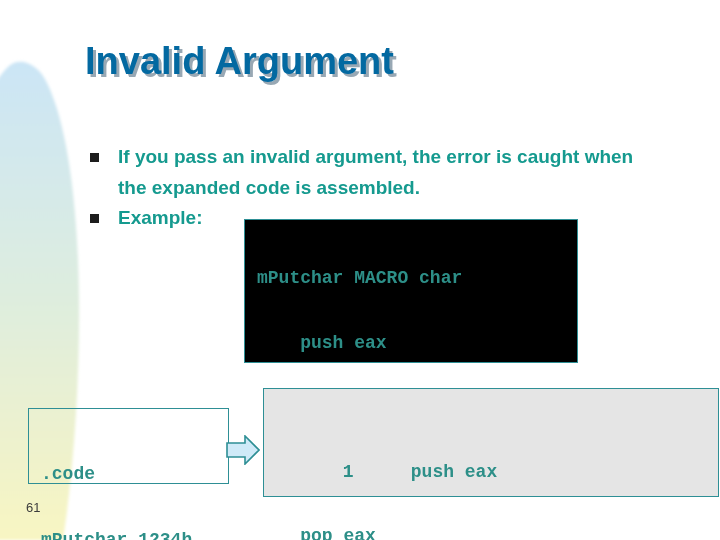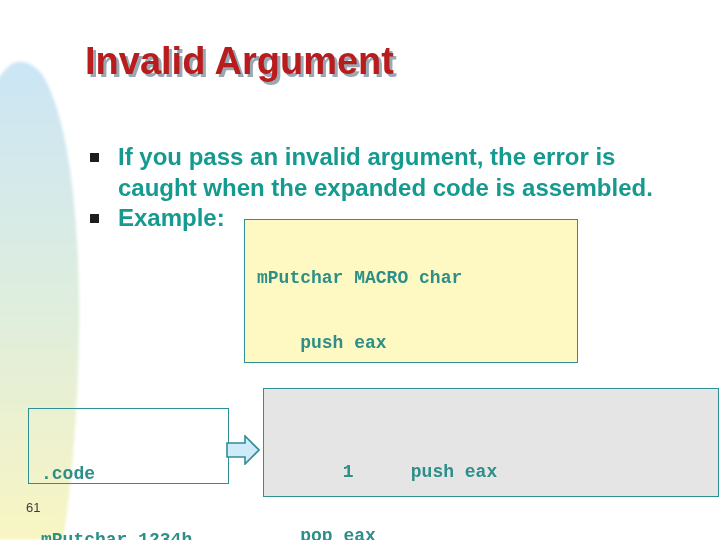--- a/index.html
+++ b/index.html
@@ -6,42 +6,42 @@
   body {
     width:720px; height:540px; position:relative; overflow:hidden;
     background:#ffffff;
     font-family:"Liberation Sans", sans-serif;
   }
   .band-svg { position:absolute; left:0; top:0; width:720px; height:540px; }
 
   .slide-title {
     position:absolute; left:85px; top:40px;
     font-size:38px; font-weight:bold; letter-spacing:0px;
-    color:#b91c1c;
+    color:#0369a1;
     text-shadow:3px 3px 0 #98a8b4;
     white-space:nowrap;
   }
 
   .bullet-square {
     position:absolute; width:9px; height:9px; background:#1d1d1d;
   }
   .bullet-text {
     position:absolute; left:118px; width:545px;
-    font-size:24px; font-weight:bold; line-height:31px;
+    font-size:19px; font-weight:bold; line-height:31px;
     color:#159a8f;
   }
 
   .code-box {
     position:absolute; border:1px solid #2e8f95; background:transparent;
   }
   .mono {
     font-family:"Liberation Mono", "DejaVu Sans Mono", monospace;
     font-weight:bold; color:#2d8f88; white-space:pre;
   }
-  .macro-box   { left:244px; top:219px; width:332px; height:142px; background:#fef9c3; }
+  .macro-box   { left:244px; top:219px; width:332px; height:142px; background:#000000; }
   .macro-lines { padding:5px 0 0 12px; font-size:18px; line-height:21.5px; }
 
   .call-box    { left:28px;  top:408px; width:199px; height:74px; }
   .call-lines  { padding:10px 0 0 12px; font-size:18px; line-height:22px; }
 
   .expansion-box { left:263px; top:388px; width:454px; height:107px; background:#e5e5e5; }
   .expansion-lines { padding:8px 0 0 14px; font-size:18px; line-height:21.5px; }
   .codeline { position:relative; }
   .codeline .num  { display:inline-block; width:68px; }
   .codeline .comment {

